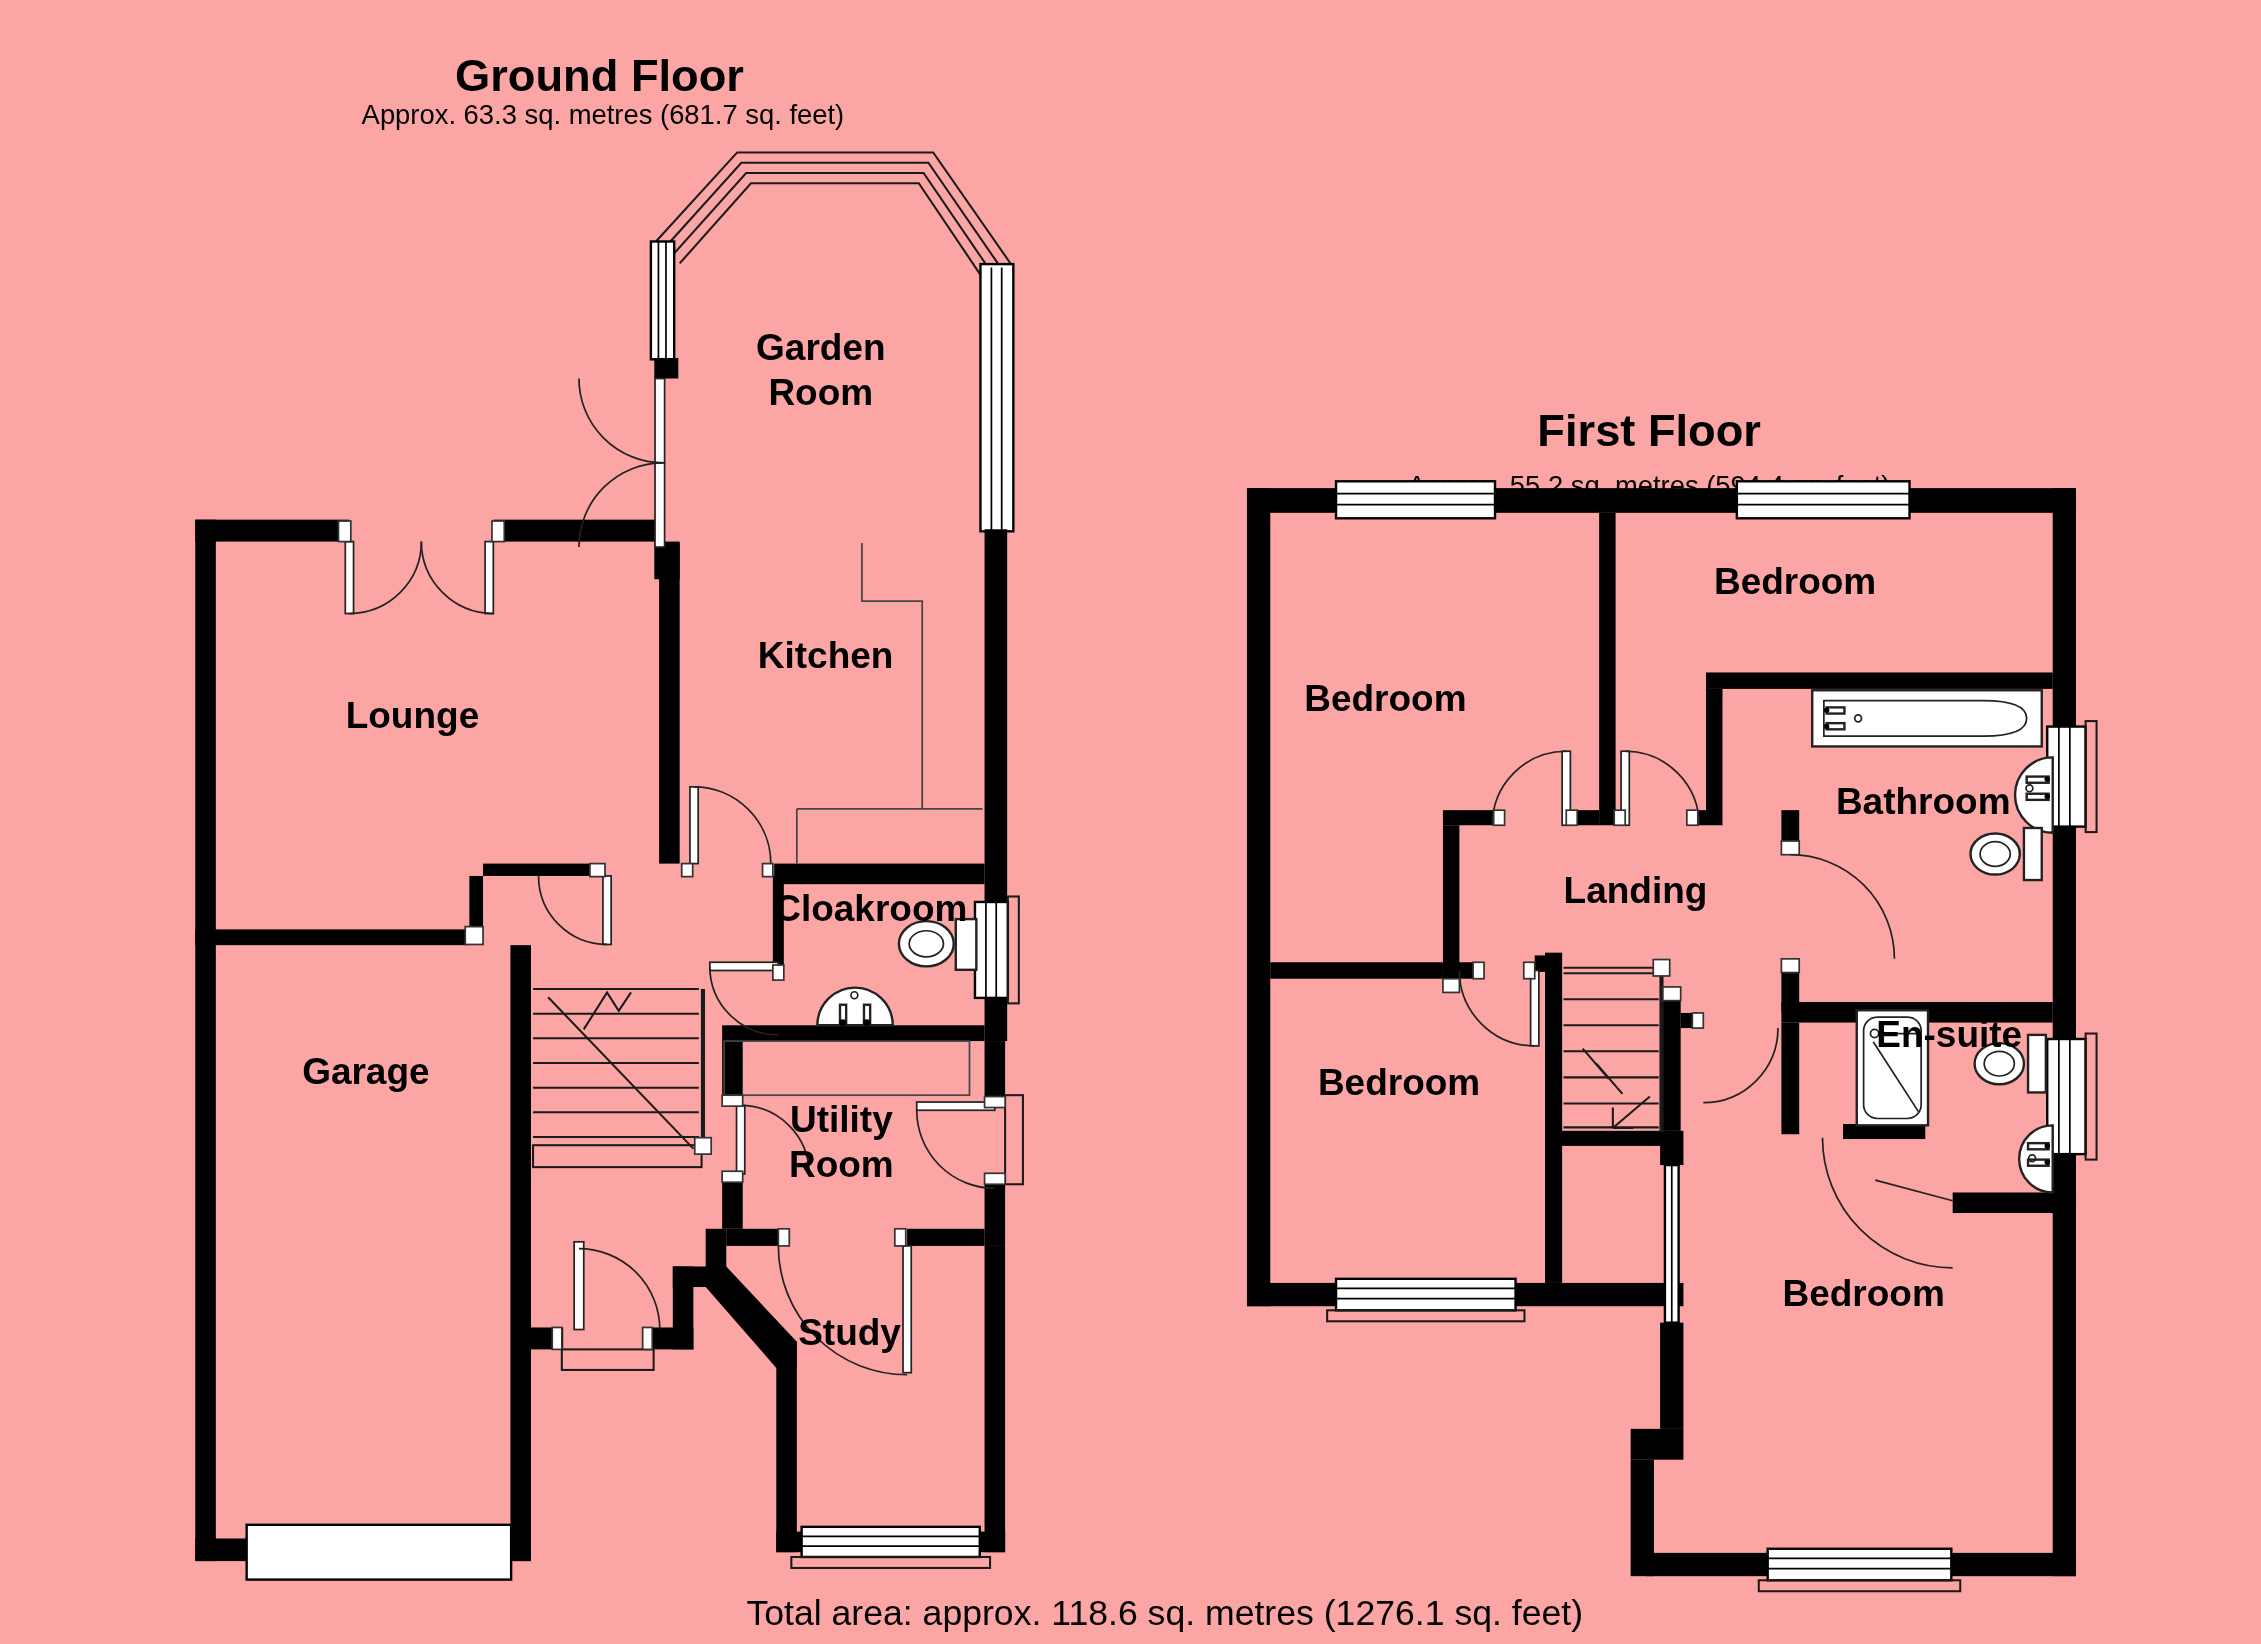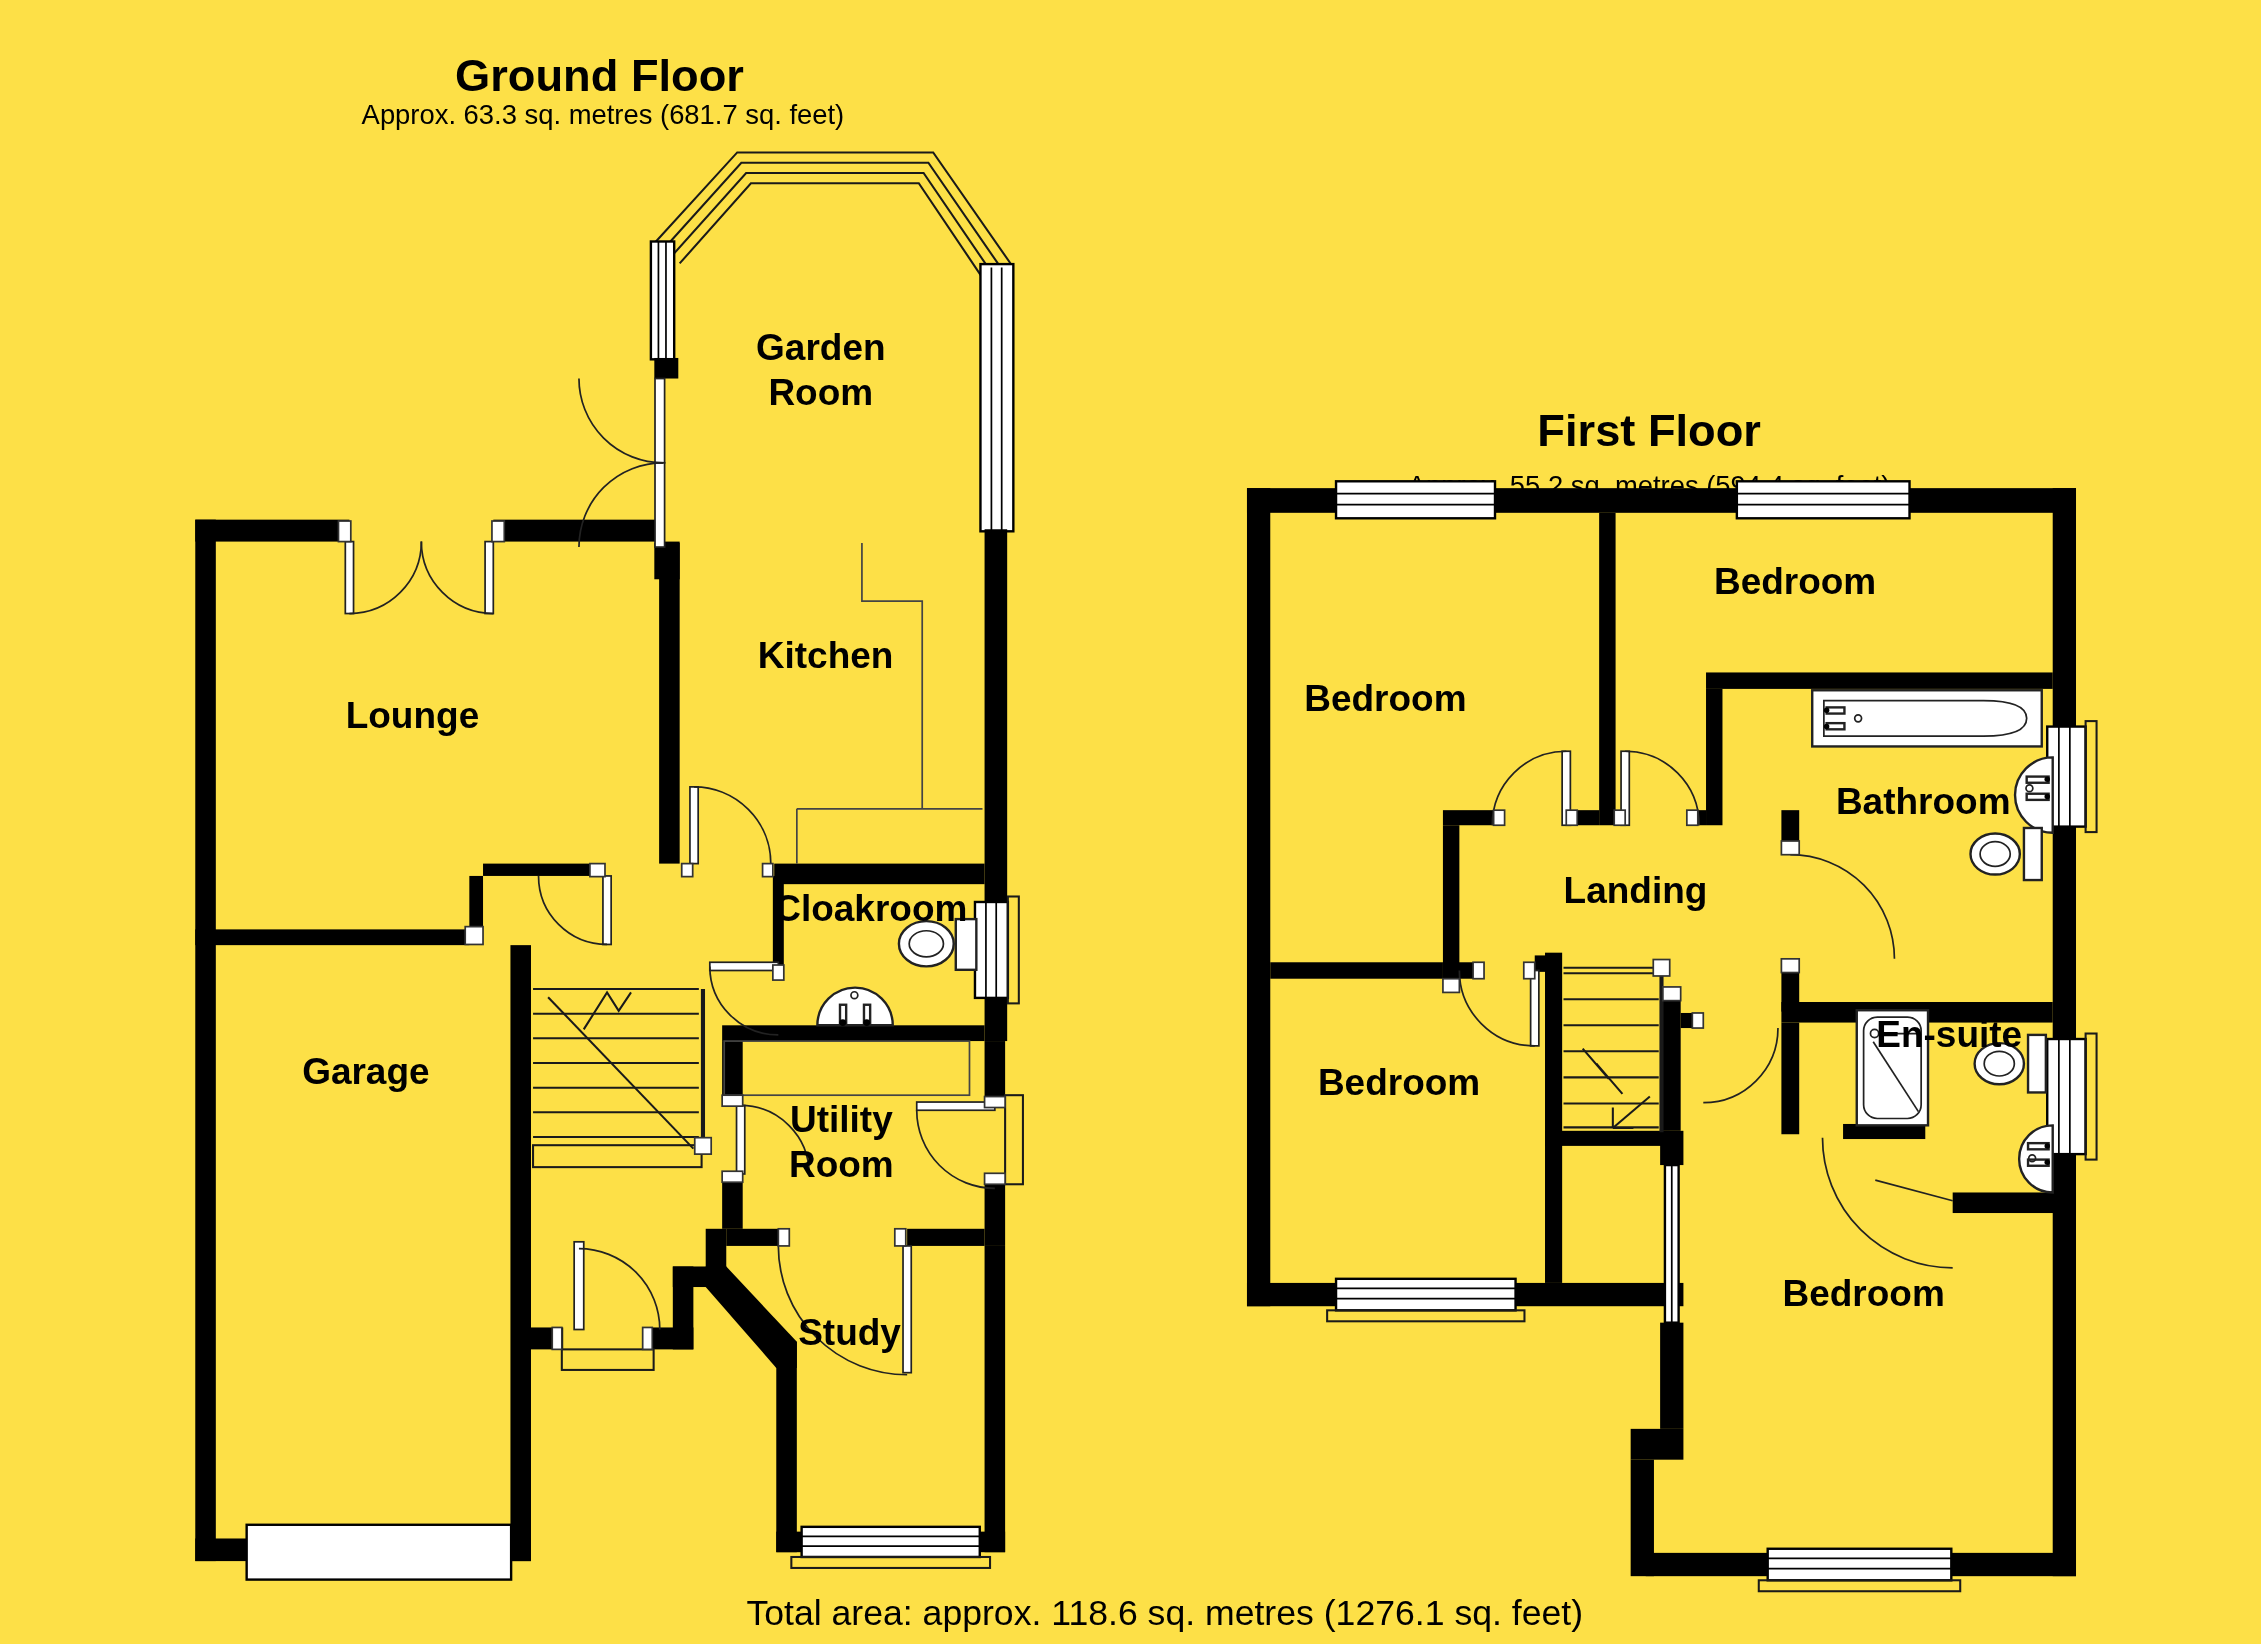--- a/index.html
+++ b/index.html
@@ -1,16 +1,16 @@
 <!DOCTYPE html>
 <html style="font-size:11px"><head>
 <meta charset="utf-8">
 <style>
   html,body{margin:0;padding:0;background:#ffffff;}
-  #canvas{position:relative;width:2261px;height:1645px;background:#fde047;
+  #canvas{position:relative;width:2261px;height:1645px;background:#fca5a5;
           font-family:"Liberation Sans", sans-serif;}
   svg{display:block}
   .wall{fill:#000;stroke:none}
   .thin{fill:none;stroke:#1a1a1a;stroke-width:3}
   .thin2{fill:none;stroke:#444;stroke-width:2.5}
   .arc{fill:none;stroke:#222;stroke-width:2.5}
   .leaf{fill:#fff;stroke:#222;stroke-width:2.5}
   .win{fill:#fff;stroke:#000;stroke-width:3.5}
   .winline{fill:none;stroke:#000;stroke-width:2.5}
   .jamb{fill:#fff;stroke:#333;stroke-width:2.5}

